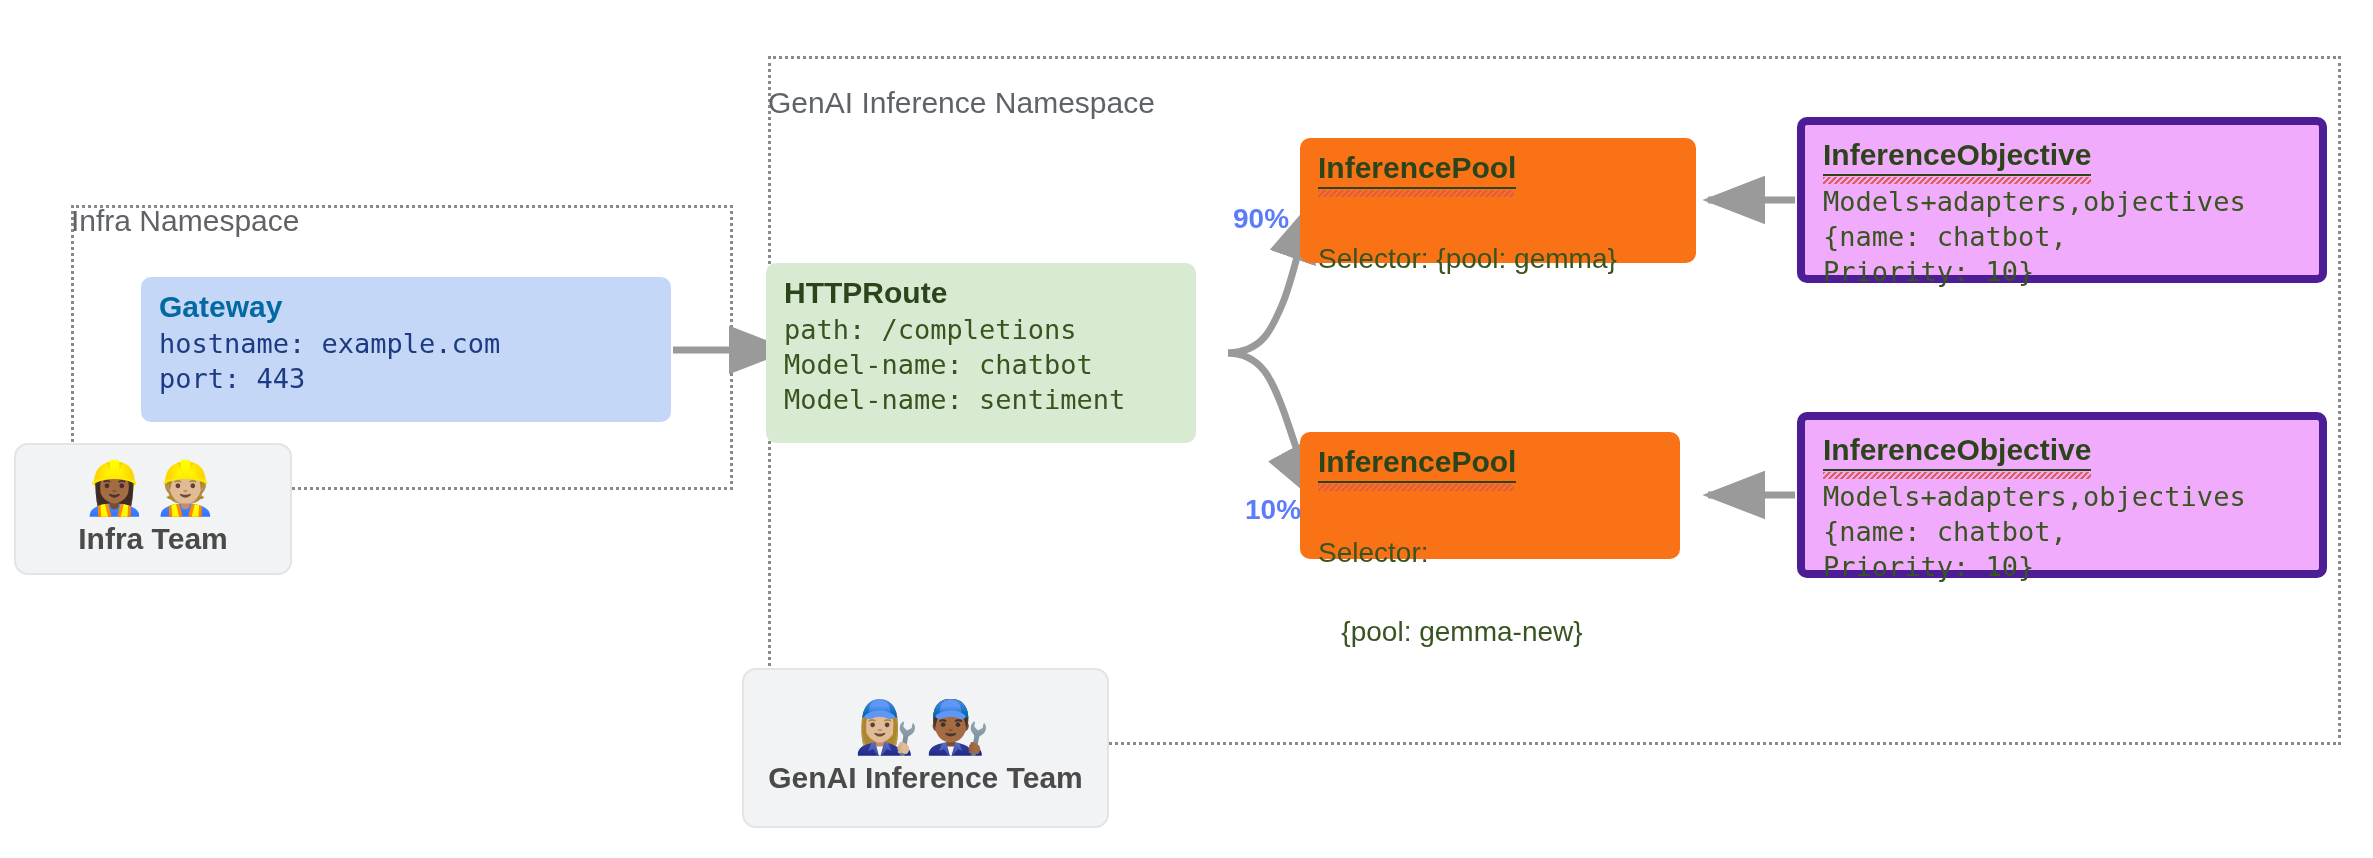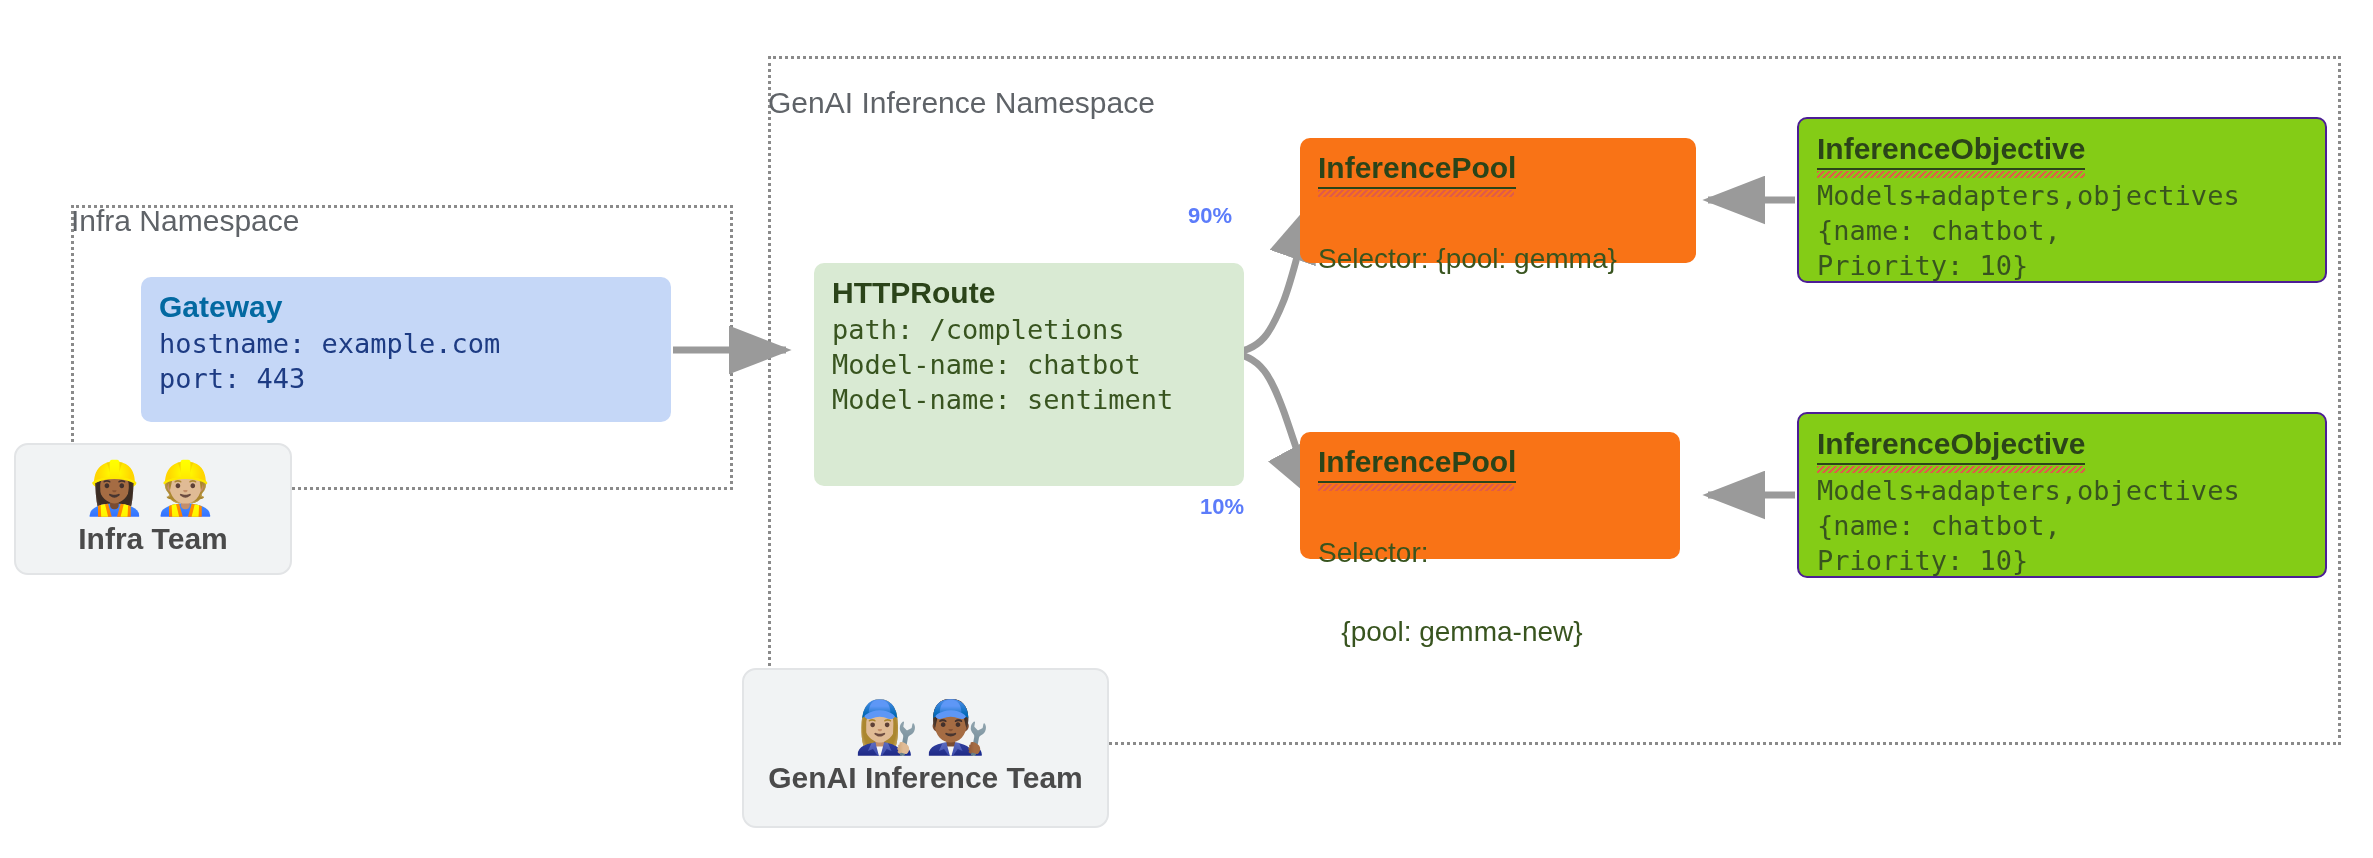--- a/index.html
+++ b/index.html
@@ -20,34 +20,34 @@
 
   .httproute{background:#d9ead3;}
   .httproute .title{color:#2b4419;}
   .httproute .body{color:#38541f;}
 
   .pool{background:#f97316;}
   .pool .title{color:#2b4419;border-bottom:2px solid #2b4419;display:inline-block;
                text-decoration:none;text-decoration-skip-ink:none;}
   .pool .body-sans{color:#38541f;margin-top:44px;}
 
-  .objective{background:#84cc16;border:2px solid #4c1d95;}
+  .objective{background:#f0abfc;border:8px solid #4c1d95;}
   .objective .title{color:#2b4419;border-bottom:2px solid #2b4419;display:inline-block;}
   .objective .body{color:#38541f;}
 
   .squiggle{display:block;height:7px;width:100%;
     background-image:repeating-linear-gradient(135deg,#e05b4b 0 2px,transparent 2px 4px);
     background-size:6px 7px;background-repeat:repeat-x;margin-top:1px;opacity:.95;}
 
   .team-card{position:absolute;background:#f1f3f4;border:2px solid #e2e4e6;border-radius:14px;
     box-sizing:border-box;display:flex;flex-direction:column;align-items:center;justify-content:center;}
   .team-emoji{font-size:52px;line-height:1;letter-spacing:6px;}
   .team-label{font-size:30px;font-weight:bold;color:#4a4a4a;margin-top:8px;white-space:nowrap;}
 
-  .pct{position:absolute;font-size:22px;font-weight:bold;color:#5c7cfa;}
+  .pct{position:absolute;font-size:28px;font-weight:bold;color:#5c7cfa;margin-left:45px;}
   svg.wires{position:absolute;left:0;top:0;width:2373px;height:858px;overflow:visible;pointer-events:none;}
 </style>
 </head>
 <body>
 
 <div id="stage">
 
   <div class="ns-box" style="left:71px;top:205px;width:662px;height:285px;"></div>
   <div class="ns-title" style="left:71px;top:204px;width:662px;">Infra Namespace</div>
 
@@ -71,21 +71,21 @@
 
     <line x1="1795" y1="495" x2="1708" y2="495" stroke="#9a9a9a" stroke-width="7" marker-end="url(#arrowhead)"></line>
   </svg>
 
   <div class="node gateway" style="left:141px;top:277px;width:530px;height:145px;">
     <div class="title">Gateway</div>
     <div class="body">hostname: example.com</div>
     <div class="body">port: 443</div>
   </div>
 
-  <div class="node httproute" style="left:814px;top:263px;width:430px;height:223px;">
+  <div class="node httproute" style="left:766px;top:263px;width:430px;height:180px;">
     <div class="title">HTTPRoute</div>
     <div class="body">path: /completions</div>
     <div class="body">Model-name: chatbot</div>
     <div class="body">Model-name: sentiment</div>
   </div>
 
   <div class="node pool" style="left:1300px;top:138px;width:396px;height:125px;">
     <div>
       <div class="title">InferencePool</div>
       <span class="squiggle" style="width:196px;"></span>

